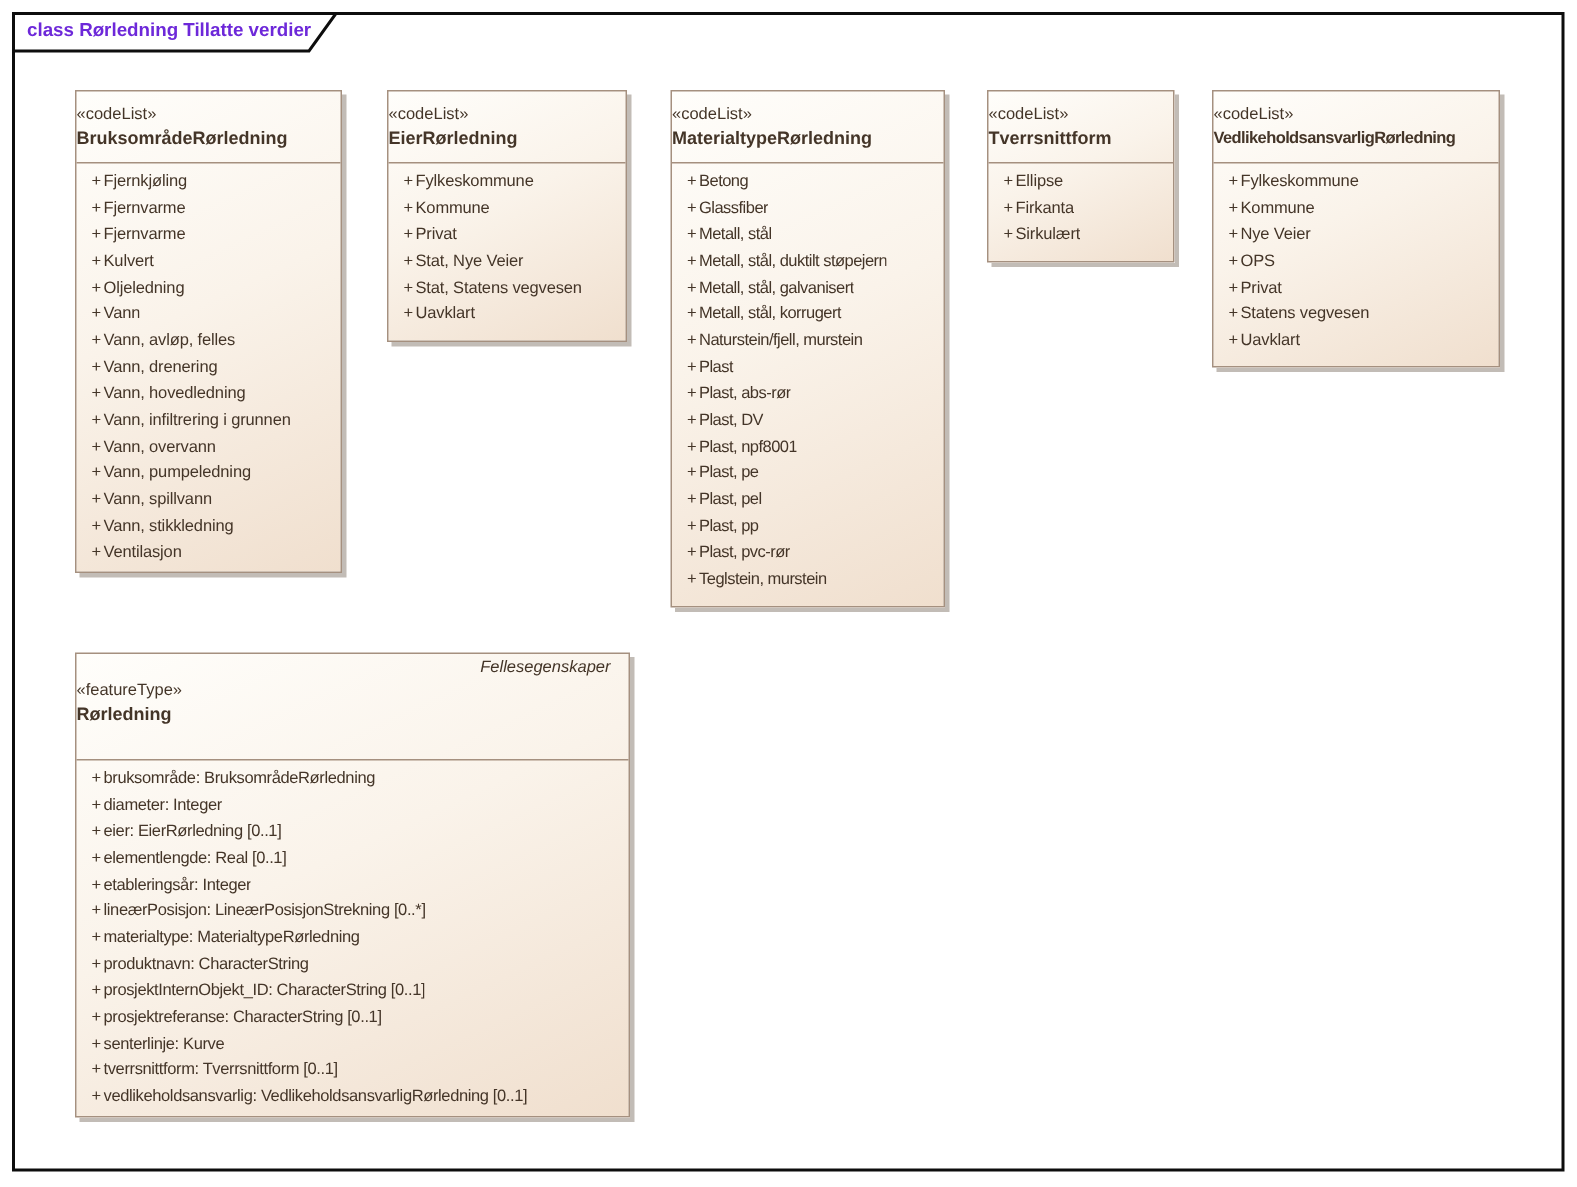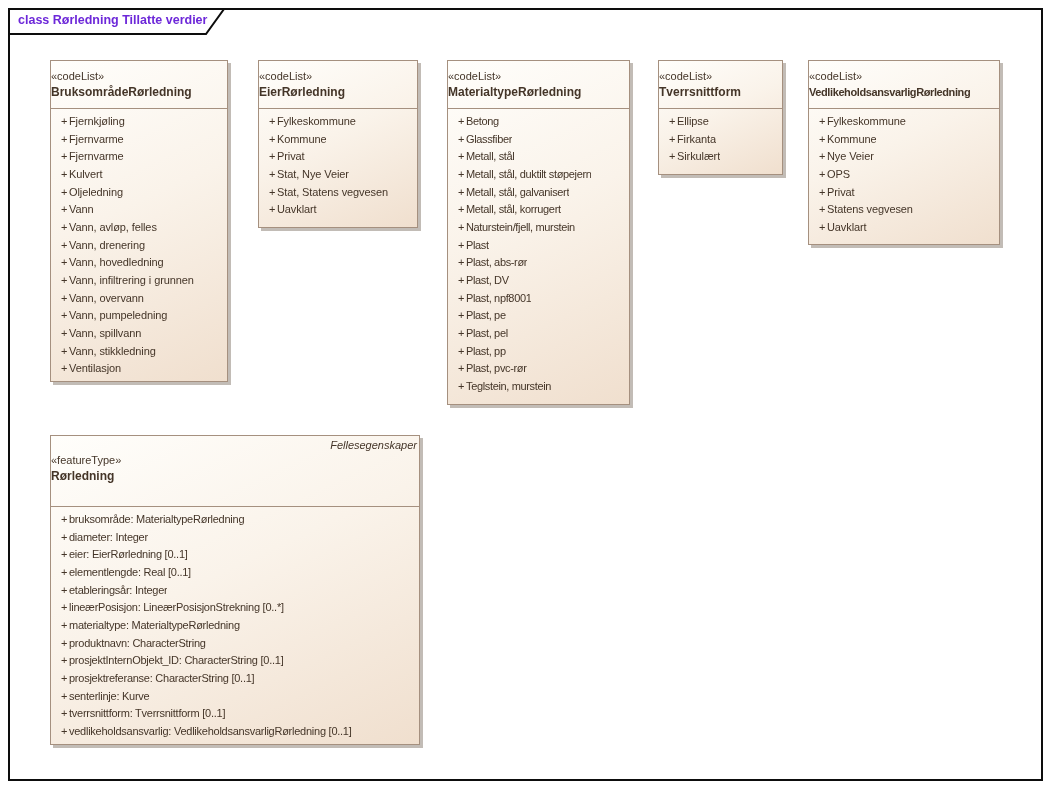--- a/index.html
+++ b/index.html
@@ -34,21 +34,21 @@
   .b1 { left:50px;  top:60px;  width:178px; height:322px; }
   .b2 { left:258px; top:60px;  width:160px; height:168px; }
   .b3 { left:447px; top:60px;  width:183px; height:345px; }
   .b4 { left:658px; top:60px;  width:125px; height:115px; }
   .b5 { left:808px; top:60px;  width:192px; height:185px; }
 
   
   .feature { left:50px; top:435px; width:370px; height:310px; }
   .feature .box-header { height:70px; justify-content:flex-start; }
   .feature-tag { align-self:flex-end; font-size:11px; font-style:italic;
-                 padding:3px 2px 2px 0; }
+                 padding:3px 12px 2px 0; }
   .feature .lbl { letter-spacing:-0.25px; }
 </style>
 </head>
 <body>
 
 <div id="canvas">
 
   <div class="frame"></div>
 
   <svg class="frame-tab-svg" width="218" height="28">
@@ -291,21 +291,21 @@
 
   <div class="box feature">
     <div class="box-header">
       <div class="feature-tag">Fellesegenskaper</div>
       <div class="stereo">«featureType»</div>
       <div class="clsname">Rørledning</div>
     </div>
     <div class="box-items">
         <div class="row">
           <span class="plus">+</span>
-          <span class="lbl">bruksområde: MaterialtypeRørledning</span>
+          <span class="lbl">bruksområde: BruksområdeRørledning</span>
         </div>
         <div class="row">
           <span class="plus">+</span>
           <span class="lbl">diameter: Integer</span>
         </div>
         <div class="row">
           <span class="plus">+</span>
           <span class="lbl">eier: EierRørledning [0..1]</span>
         </div>
         <div class="row">

